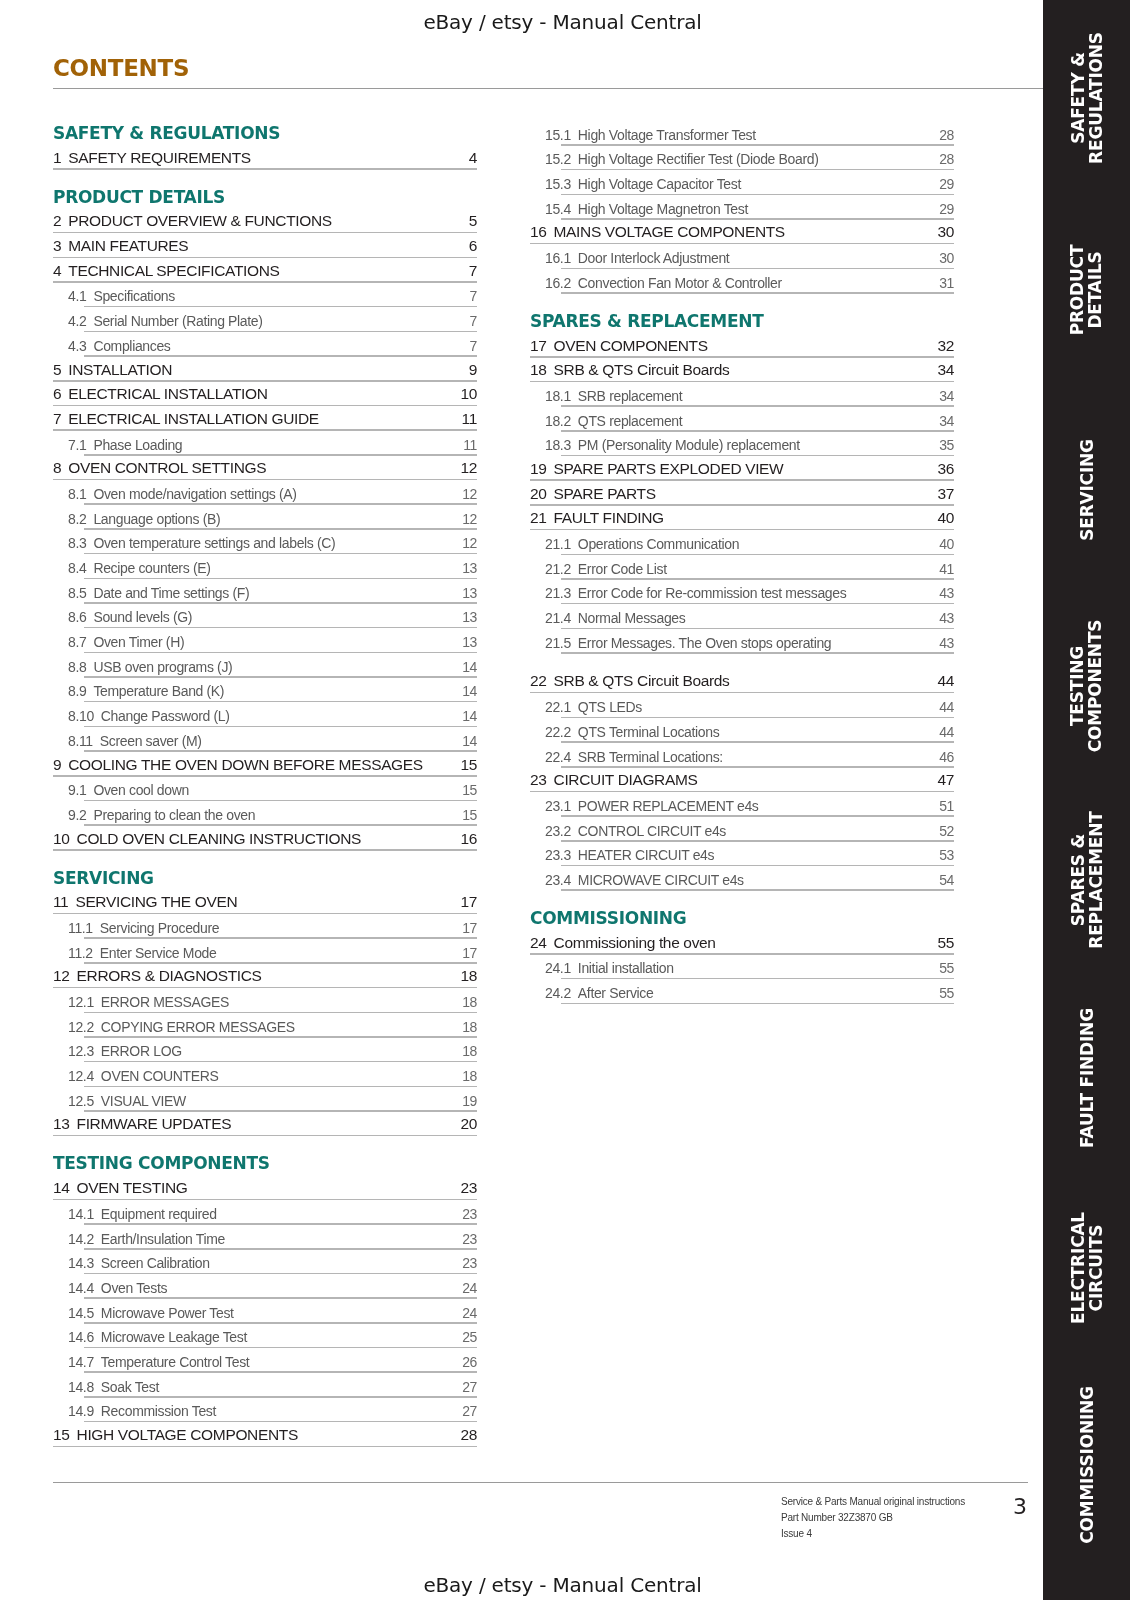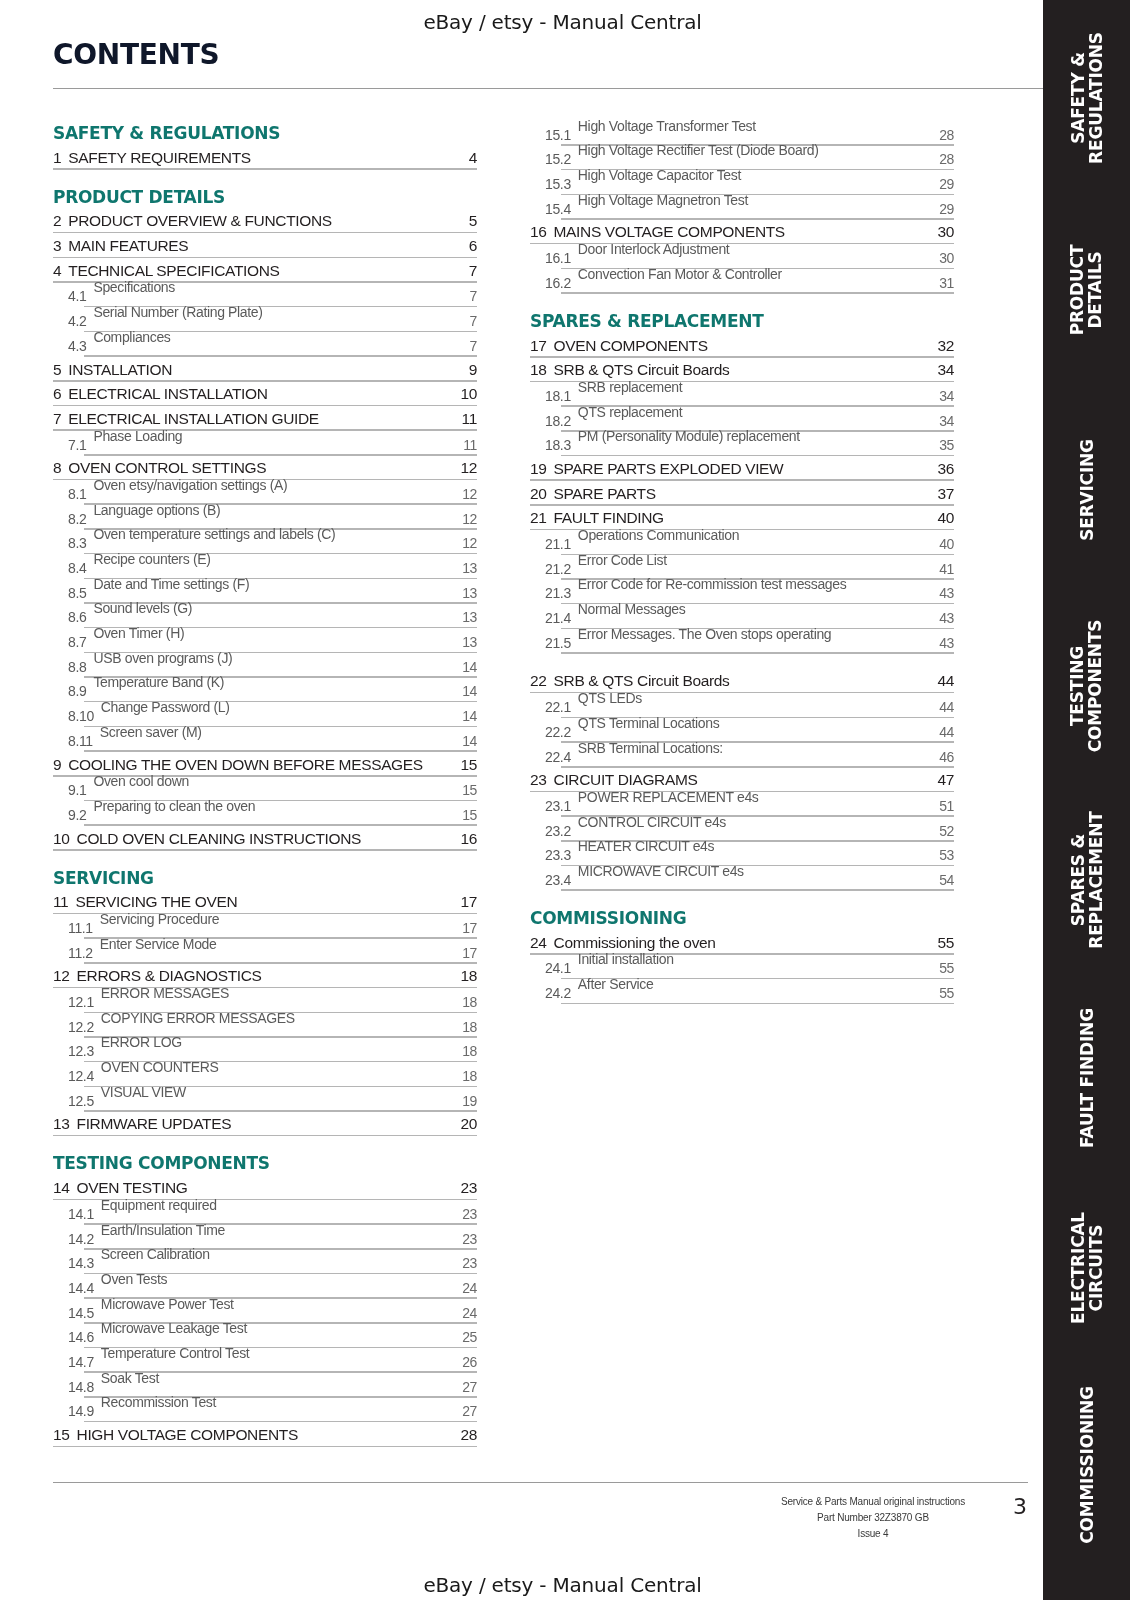--- a/index.html
+++ b/index.html
@@ -7,21 +7,21 @@
     width: 1130px; height: 1600px; position: relative; overflow: hidden;
     background: #ffffff; font-family: "Liberation Sans", "DejaVu Sans", sans-serif; color: #231f20;
   }
   .watermark {
     position: absolute; left: 0; width: 1125px; text-align: center;
     font-family: "DejaVu Sans", sans-serif; font-size: 20px; color: #1a1a1a; letter-spacing: -0.2px;
   }
   .wm-top { top: 10px; }
   .wm-bottom { top: 1573px; }
   .page-title {
-    position: absolute; left: 53px; top: 38px; font-size: 28px; font-weight: bold; color: #0f172a;
+    position: absolute; left: 53px; top: 55px; font-size: 23px; font-weight: bold; color: #a16207;
     letter-spacing: -0.3px; font-family: "DejaVu Sans", sans-serif;
   }
   .title-rule { position: absolute; left: 53px; top: 88px; width: 996px; height: 1px; background: #9a9a9a; }
   .col { position: absolute; top: 121px; width: 424px; }
   .col-left { left: 53px; }
   .col-right { left: 530px; }
   .section { margin: 0; }
   .section-heading {
     font-family: "DejaVu Sans", sans-serif; font-weight: bold; font-size: 17px; color: #0f766e;
     height: 24px; line-height: 24px; letter-spacing: -0.3px; white-space: nowrap;
@@ -34,28 +34,28 @@
   .row .label { display: inline-block; }
   .row .page { position: absolute; right: 0; bottom: 3px; }
   .row.main { font-size: 15.5px; color: #231f20; letter-spacing: -0.35px; }
   .row.main .num { margin-right: 7px; }
   .row.main .label, .row.main .num { padding-bottom: 3px; }
   .row.main::after {
     content: ""; position: absolute; left: 0; right: 0; bottom: 0; height: 1.5px; background: #b5b5b5;
   }
   .row.sub { font-size: 14px; color: #5a5a5a; letter-spacing: -0.35px; }
   .row.sub .num { margin-left: 15px; margin-right: 7px; padding-bottom: 3px; }
-  .row.sub .label { padding-bottom: 12px; }
+  .row.sub .label { padding-bottom: 3px; }
   .row.sub::after {
     content: ""; position: absolute; left: 31px; right: 0; bottom: 0; height: 1.5px; background: #b5b5b5;
   }
   .row.sub .page { color: #6a6a6a; }
   .footer-rule { position: absolute; left: 53px; top: 1482px; width: 975px; height: 1px; background: #9a9a9a; }
   .footer-info {
-    position: absolute; right: 165px; top: 1494px; text-align: center; font-size: 10px; color: #3a3a3a;
+    position: absolute; right: 165px; top: 1494px; text-align: left; font-size: 10px; color: #3a3a3a;
     line-height: 16px; letter-spacing: -0.2px;
   }
   .page-number {
     position: absolute; left: 1013px; top: 1494px; font-size: 22px; color: #231f20; font-family: "DejaVu Sans", sans-serif;
   }
   .sidebar {
     position: absolute; left: 1043px; top: 0; width: 87px; height: 1600px; background: #231f20;
   }
   .tab {
     position: absolute; left: 0; width: 87px; display: flex; align-items: center; justify-content: center;
@@ -135,21 +135,21 @@
         <span class="label">Phase Loading</span>
         <span class="page">11</span>
       </div>
       <div class="row main">
         <span class="num">8</span>
         <span class="label">OVEN CONTROL SETTINGS</span>
         <span class="page">12</span>
       </div>
       <div class="row sub">
         <span class="num">8.1</span>
-        <span class="label">Oven etsy/navigation settings (A)</span>
+        <span class="label">Oven mode/navigation settings (A)</span>
         <span class="page">12</span>
       </div>
       <div class="row sub">
         <span class="num">8.2</span>
         <span class="label">Language options (B)</span>
         <span class="page">12</span>
       </div>
       <div class="row sub">
         <span class="num">8.3</span>
         <span class="label">Oven temperature settings and labels (C)</span>

